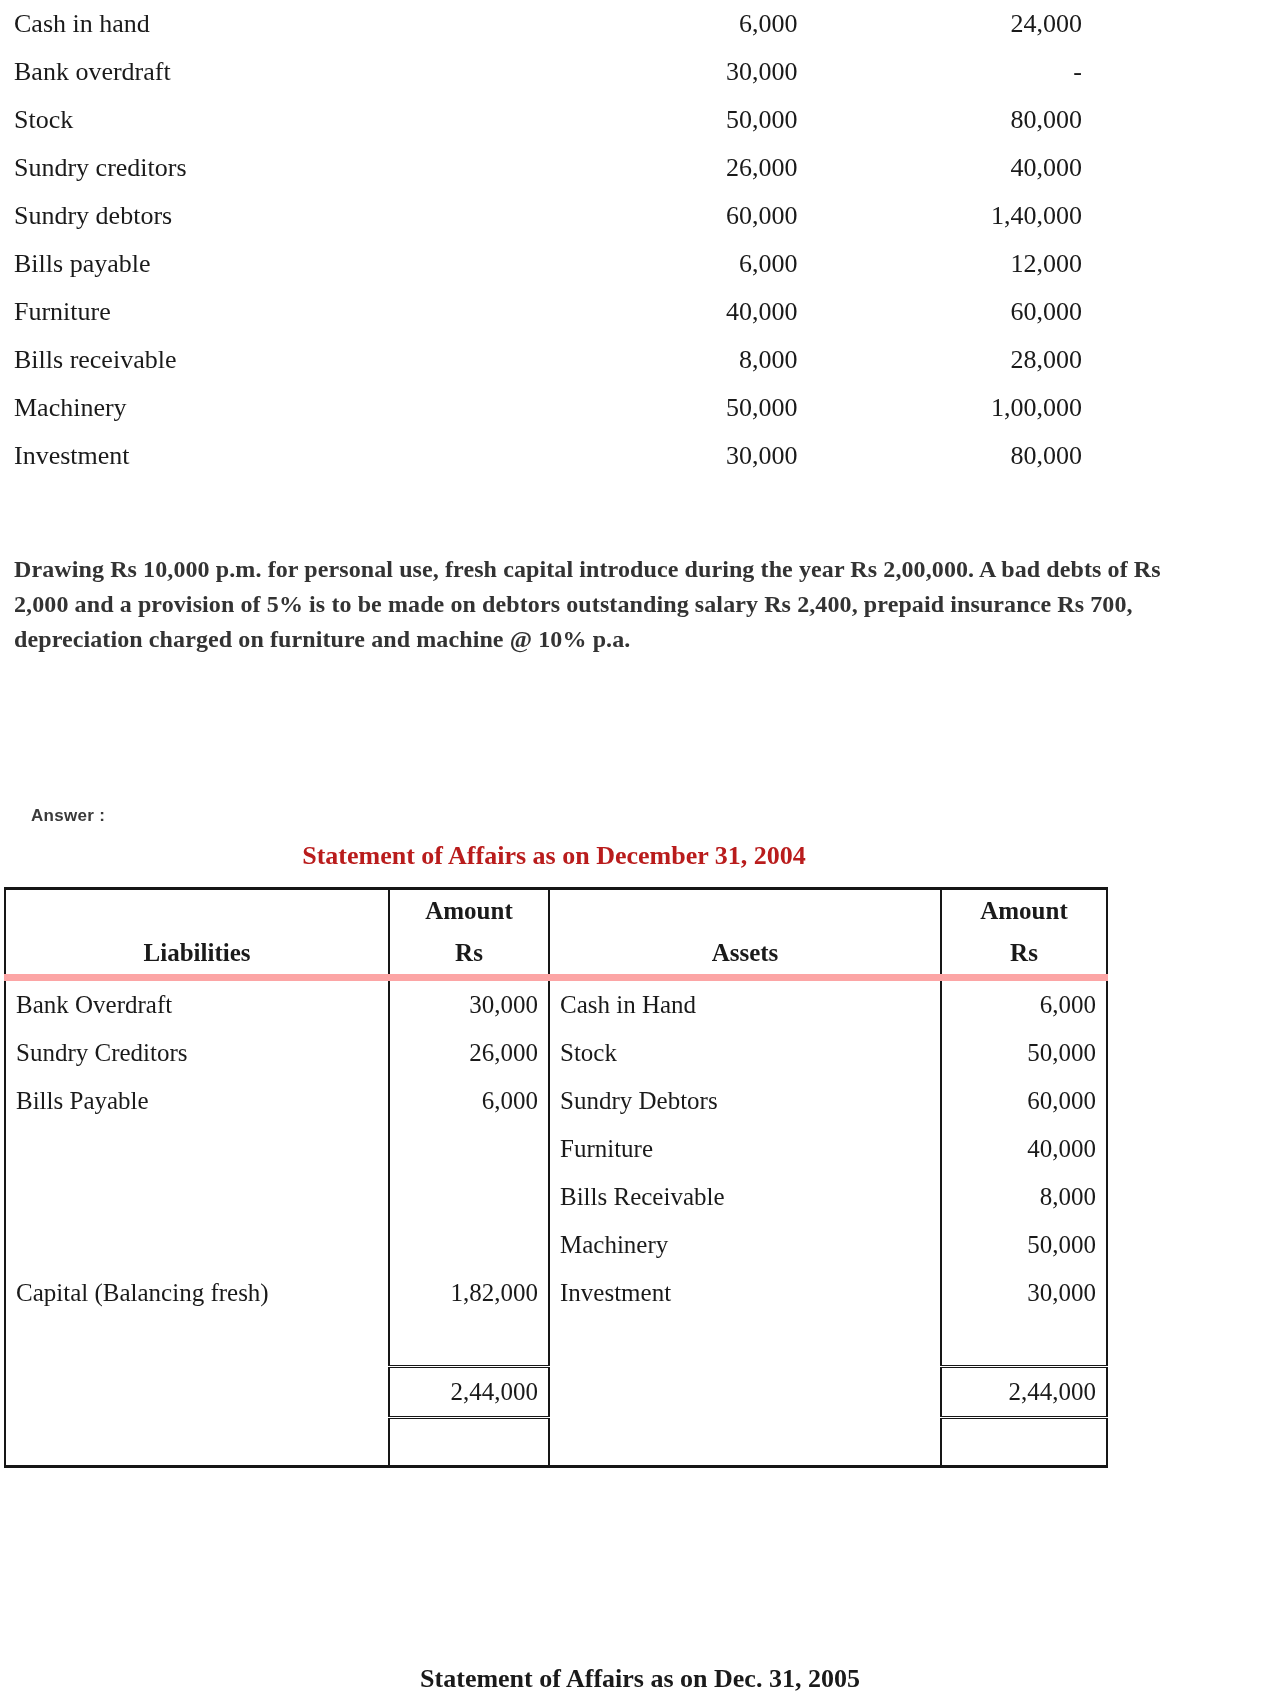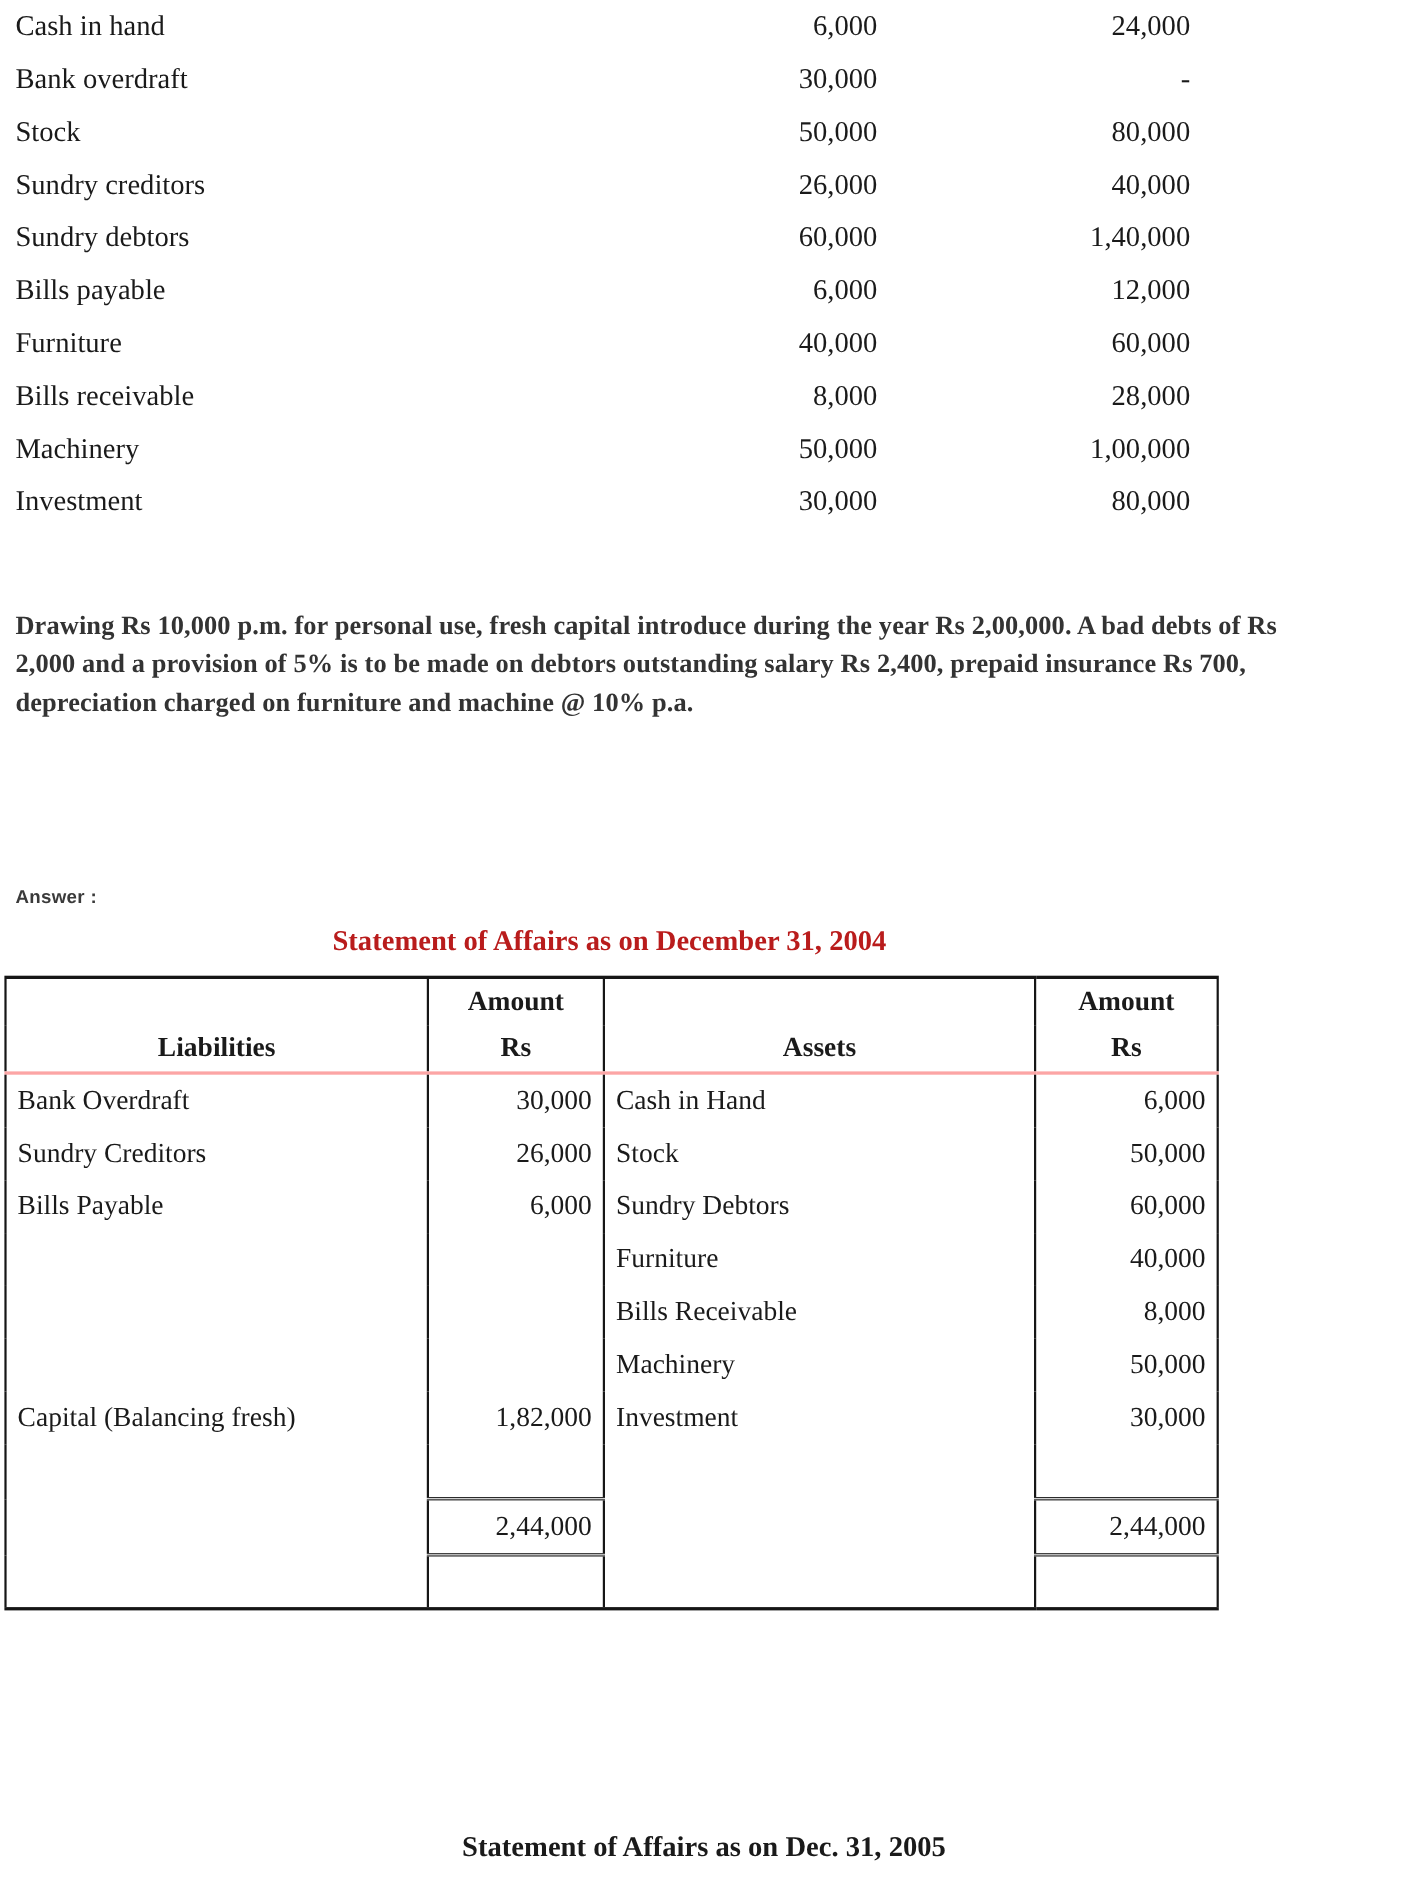--- a/index.html
+++ b/index.html
@@ -50,21 +50,21 @@
     line-height: 35px;
     font-weight: bold;
     color: #333333;
     letter-spacing: 0.1px;
     margin-top: 29px;
   }
 
   
   #answer-label {
     position: absolute;
-    left: 14px;
+    left: 31px;
     top: 806px;
     font-family: "Liberation Sans", "DejaVu Sans", sans-serif;
     font-size: 17px;
     font-weight: bold;
     color: #3a3a3a;
     letter-spacing: 0.3px;
   }
 
   
   #soa-heading-1 {
@@ -109,21 +109,21 @@
 
   
   #soa-table thead td {
     height: 42px;
     text-align: center;
     font-weight: bold;
     font-size: 25px;
     padding: 0 6px;
   }
   #soa-table thead tr.hdr-top td { border-top: 3px solid #161616; }
-  #soa-table thead tr.hdr-bot td { border-bottom: 3px solid #fca5a5; }
+  #soa-table thead tr.hdr-bot td { border-bottom: 7px solid #fca5a5; }
   .hdr-amount { line-height: 42px; }
   .hdr-main   { line-height: 42px; }
 
   
   #soa-table tbody td {
     height: 48px;
     line-height: 48px;
   }
   td.txt  { text-align: left; }
   td.amt  { text-align: right; padding-right: 20px; }

